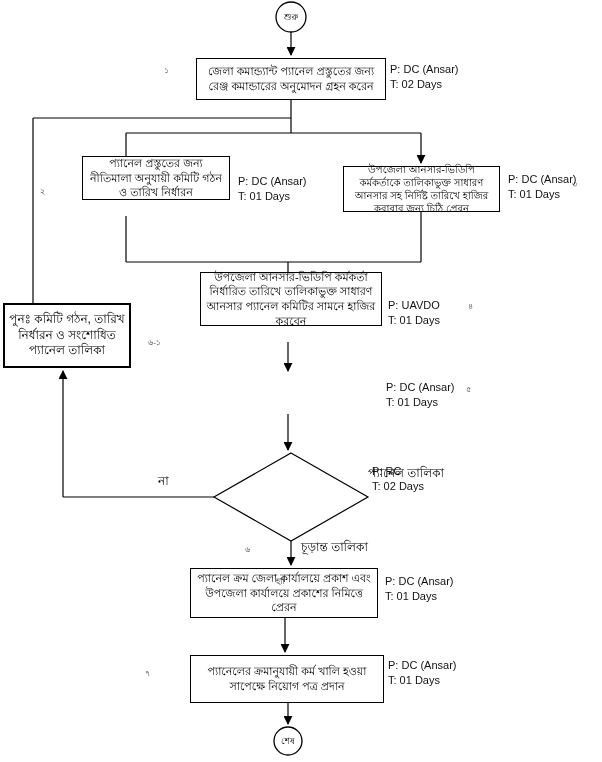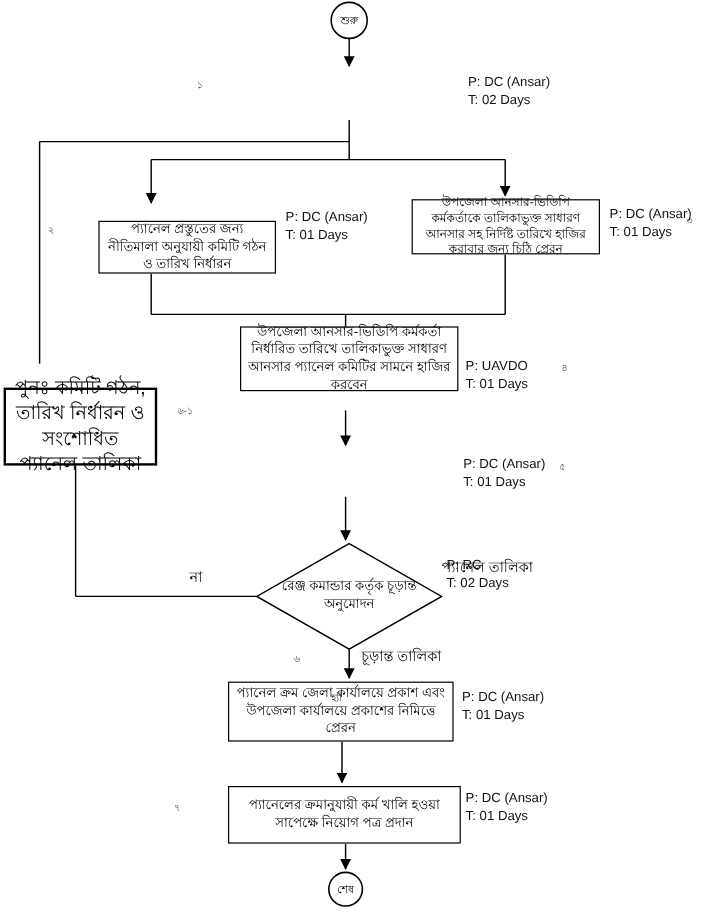--- a/index.html
+++ b/index.html
@@ -8,21 +8,21 @@
     font-family:"Liberation Sans","DejaVu Sans",sans-serif;color:#000;
     overflow:hidden;
     border-radius:28px;
   }
   .layer{position:absolute;left:0;top:0;width:602px;height:762px;}
   .node{
     position:absolute;border:1px solid #000;background:#fff;
     display:flex;align-items:center;justify-content:center;text-align:center;
     font-size:11px;line-height:1.32;padding:2px 4px;box-sizing:border-box;
   }
-  .node.thick{border-width:2px;font-size:16px;margin-top:20px;}
+  .node.thick{border-width:2px;font-size:12px;}
   .diamond-text{
     position:absolute;display:flex;align-items:center;justify-content:center;
     text-align:center;font-size:11px;line-height:1.35;
   }
   .terminal-label{
     position:absolute;text-align:center;font-size:9px;line-height:1;
   }
   .annotation{
     position:absolute;font-size:11px;line-height:1.35;text-align:left;color:#111;
     white-space:nowrap;
@@ -66,28 +66,28 @@
     <line x1="63" y1="497" x2="63" y2="371" stroke="#000" stroke-width="1.2" marker-end="url(#arrow)"></line>
     <line x1="33" y1="303" x2="33" y2="118" stroke="#000" stroke-width="1.2"></line>
     <line x1="33" y1="118" x2="291" y2="118" stroke="#000" stroke-width="1.2"></line>
 
     <polygon points="291,453 368,497 291,541 214,497" fill="#fff" stroke="#000" stroke-width="1.2"></polygon>
   </svg>
 
   <div class="terminal-label" style="left:271px;top:13px;width:40px;">শুরু</div>
   <div class="terminal-label" style="left:268px;top:737px;width:40px;">শেষ</div>
 
-  <div class="node" style="left:82px;top:184px;width:148px;height:44px;">প্যানেল প্রস্তুতের জন্য নীতিমালা অনুযায়ী কমিটি গঠন ও তারিখ নির্ধারন</div>
+  <div class="node" style="left:196px;top:58px;width:190px;height:42px;">জেলা কমান্ড্যান্ট প্যানেল প্রস্তুতের জন্য রেঞ্জ কমান্ডারের অনুমোদন গ্রহন করেন</div>
+  <div class="node" style="left:82px;top:156px;width:148px;height:44px;">প্যানেল প্রস্তুতের জন্য নীতিমালা অনুযায়ী কমিটি গঠন ও তারিখ নির্ধারন</div>
   <div class="node" style="left:343px;top:166px;width:157px;height:46px;font-size:10px;">উপজেলা আনসার-ভিডিপি কর্মকর্তাকে তালিকাভুক্ত সাধারণ আনসার সহ নির্দিষ্ট তারিখে হাজির করাবার জন্য চিঠি প্রেরন</div>
   <div class="node" style="left:200px;top:272px;width:182px;height:54px;">উপজেলা আনসার-ভিডিপি কর্মকর্তা নির্ধারিত তারিখে তালিকাভুক্ত সাধারণ আনসার প্যানেল কমিটির সামনে হাজির করবেন</div>
   <div class="node thick" style="left:3px;top:303px;width:128px;height:65px;">পুনঃ  কমিটি গঠন, তারিখ নির্ধারন ও সংশোধিত প্যানেল তালিকা</div>
   <div class="node" style="left:190px;top:568px;width:188px;height:50px;">প্যানেল ক্রম জেলা কার্যালয়ে প্রকাশ এবং উপজেলা কার্যালয়ে প্রকাশের নিমিত্তে প্রেরন</div>
   <div class="node" style="left:190px;top:655px;width:194px;height:48px;font-size:11px;">প্যানেলের ক্রমানুযায়ী কর্ম খালি হওয়া সাপেক্ষে নিয়োগ পত্র প্রদান</div>
 
-  <div class="diamond-text" style="left:224px;top:470px;width:134px;height:54px;">রেঞ্জ কমান্ডার কর্তৃক চূড়ান্ত অনুমোদন</div>
 
   <div class="flow-label" style="left:368px;top:443px;margin-top:24px;">প্যানেল তালিকা</div>
   <div class="flow-label" style="left:158px;top:475px;">না</div>
   <div class="flow-label tiny" style="left:276px;top:546px;margin-top:32px;">হ্যাঁ</div>
   <div class="flow-label" style="left:301px;top:541px;">চূড়ান্ত তালিকা</div>
 
   <div class="step-num" style="left:164px;top:67px;">১</div>
   <div class="step-num" style="left:40px;top:188px;">২</div>
   <div class="step-num" style="left:572px;top:181px;">৩</div>
   <div class="step-num" style="left:468px;top:303px;">৪</div>

